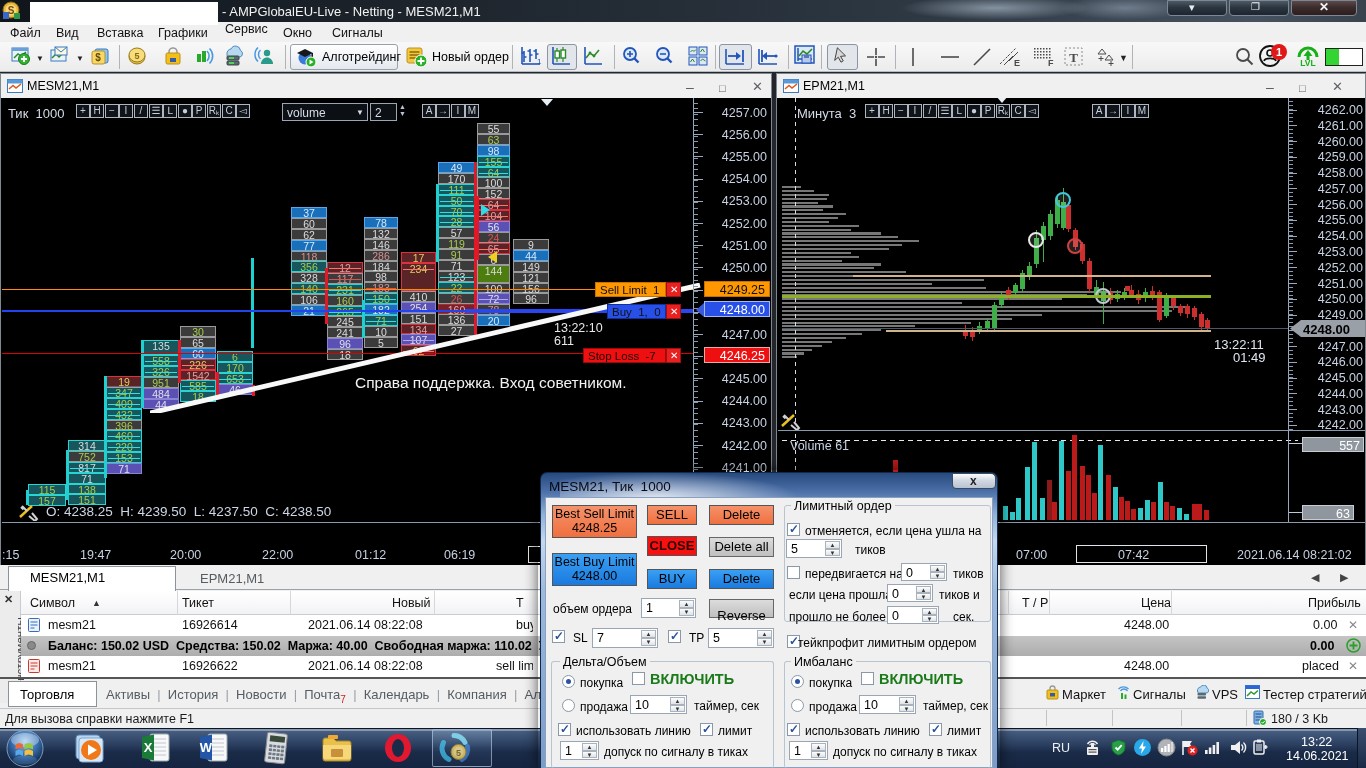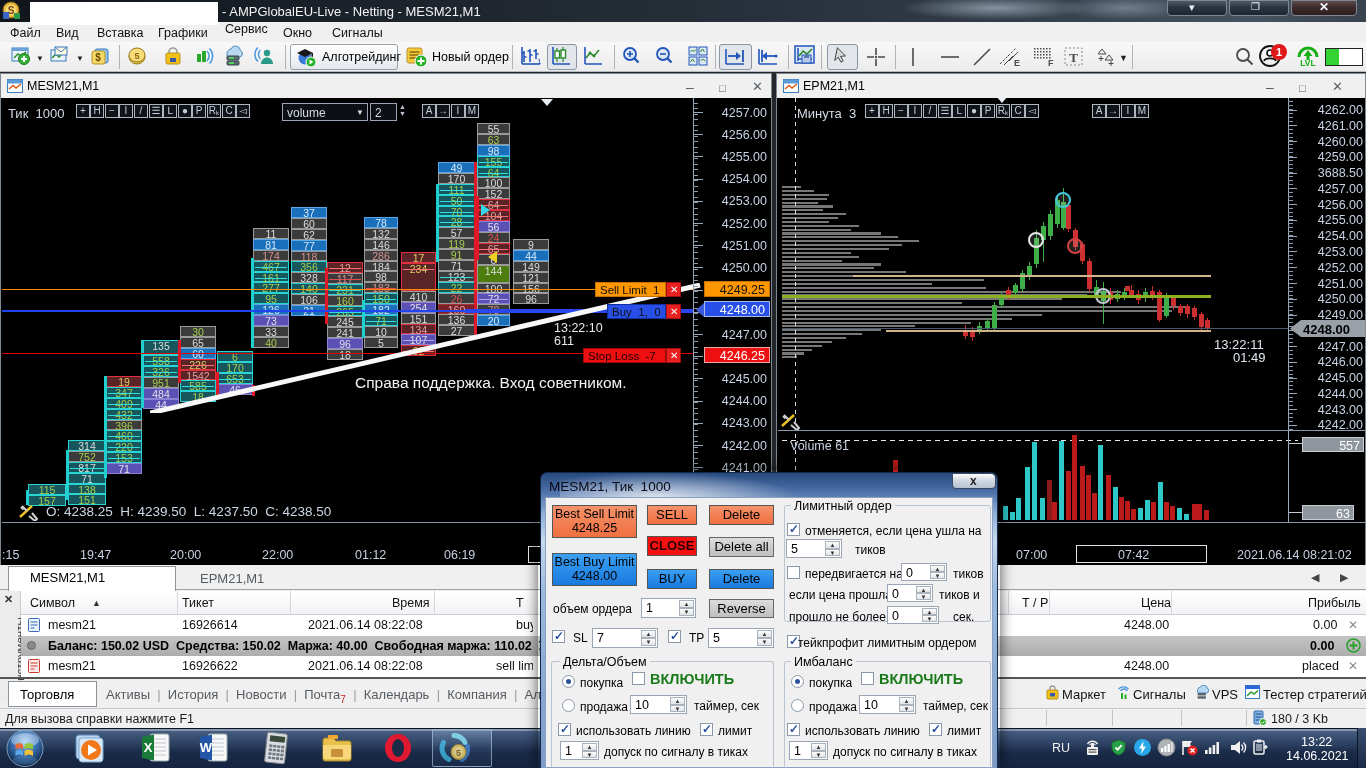--- a/index.html
+++ b/index.html
@@ -340,33 +340,20 @@
       <div class="cell" style="height:10.90px;background:#5a2326;border-color:#e03040;color:#d8d060">226<div class="strike" style="background:#ff7070"></div></div>
       <div class="cell" style="height:10.90px;background:#5a2326;border-color:#e03040;color:#e0a0a0">1542</div>
       <div class="cell" style="height:10.90px;background:#17565c;border-color:#28d4d4;color:#a8cc50">585<div class="strike" style="background:#30e0e0"></div></div>
       <div class="cell" style="height:10.90px;background:#17565c;border-color:#28d4d4;color:#a8cc50">18</div>
     </div>
     <div class="ab" style="left:217px;top:351.0px;width:36px">
       <div class="cell" style="height:10.90px;background:#17565c;border-color:#28d4d4;color:#a8cc50">6</div>
       <div class="cell" style="height:10.90px;background:#17565c;border-color:#28d4d4;color:#a8cc50">170</div>
       <div class="cell" style="height:10.90px;background:#17565c;border-color:#28d4d4;color:#a8cc50">653<div class="strike" style="background:#30e0e0"></div></div>
       <div class="cell" style="height:10.90px;background:#5b50b4;border-color:#8a82d2;color:#e0e0e8">46</div>
-    </div>
-    <div class="ab" style="left:253px;top:228.0px;width:36px">
-      <div class="cell" style="height:10.90px;background:#3b3b3b;border-color:#9a9a9a;color:#dcdcdc">11</div>
-      <div class="cell" style="height:10.90px;background:#1a6fba;border-color:#5aa8e8;color:#d8e8f8">81</div>
-      <div class="cell" style="height:10.90px;background:#3b3b3b;border-color:#9a9a9a;color:#d89090">174</div>
-      <div class="cell" style="height:10.90px;background:#17565c;border-color:#28d4d4;color:#a8cc50">467<div class="strike" style="background:#30e0e0"></div></div>
-      <div class="cell" style="height:10.90px;background:#17565c;border-color:#28d4d4;color:#a8cc50">161<div class="strike" style="background:#30e0e0"></div></div>
-      <div class="cell" style="height:10.90px;background:#17565c;border-color:#28d4d4;color:#a8cc50">277</div>
-      <div class="cell" style="height:10.90px;background:#17565c;border-color:#28d4d4;color:#a8cc50">95</div>
-      <div class="cell" style="height:10.90px;background:#1a6fba;border-color:#5aa8e8;color:#d8e8f8">126<div class="strike" style="background:#60c8ff"></div></div>
-      <div class="cell" style="height:10.90px;background:#5b50b4;border-color:#8a82d2;color:#e0e0e8">73</div>
-      <div class="cell" style="height:10.90px;background:#3b3b3b;border-color:#9a9a9a;color:#dcdcdc">33</div>
-      <div class="cell" style="height:10.90px;background:#3b3b3b;border-color:#9a9a9a;color:#a8cc50">40</div>
     </div>
     <div class="ab" style="left:291px;top:207.0px;width:36px">
       <div class="cell" style="height:10.90px;background:#1a6fba;border-color:#5aa8e8;color:#d8e8f8">37</div>
       <div class="cell" style="height:10.90px;background:#3b3b3b;border-color:#9a9a9a;color:#dcdcdc">60</div>
       <div class="cell" style="height:10.90px;background:#3b3b3b;border-color:#9a9a9a;color:#dcdcdc">62</div>
       <div class="cell" style="height:10.90px;background:#1a6fba;border-color:#5aa8e8;color:#d8e8f8">77</div>
       <div class="cell" style="height:10.90px;background:#3b3b3b;border-color:#9a9a9a;color:#d89090">118</div>
       <div class="cell" style="height:10.90px;background:#17565c;border-color:#28d4d4;color:#a8cc50">356</div>
       <div class="cell" style="height:10.90px;background:#3b3b3b;border-color:#9a9a9a;color:#dcdcdc">328</div>
       <div class="cell" style="height:10.90px;background:#17565c;border-color:#28d4d4;color:#a8cc50">140<div class="strike" style="background:#30e0e0"></div></div>
@@ -742,21 +729,21 @@
     <div class="ab" style="left:1288px;top:98px;width:5px;height:332px;background:repeating-linear-gradient(180deg,transparent 0,transparent 2.95px,#8a98ac 2.95px,#8a98ac 3.95px)"></div>
     <div class="ab" style="left:1288px;top:109.5px;width:9px;height:1px;background:#9aa8bc"></div>
     <div class="pl" style="top:103.0px;right:3px">4262.00</div>
     <div class="ab" style="left:1288px;top:125.3px;width:9px;height:1px;background:#9aa8bc"></div>
     <div class="pl" style="top:118.8px;right:3px">4261.00</div>
     <div class="ab" style="left:1288px;top:141.0px;width:9px;height:1px;background:#9aa8bc"></div>
     <div class="pl" style="top:134.5px;right:3px">4260.00</div>
     <div class="ab" style="left:1288px;top:156.8px;width:9px;height:1px;background:#9aa8bc"></div>
     <div class="pl" style="top:150.3px;right:3px">4259.00</div>
     <div class="ab" style="left:1288px;top:172.6px;width:9px;height:1px;background:#9aa8bc"></div>
-    <div class="pl" style="top:166.1px;right:3px">3688.50</div>
+    <div class="pl" style="top:166.1px;right:3px">4258.00</div>
     <div class="ab" style="left:1288px;top:188.3px;width:9px;height:1px;background:#9aa8bc"></div>
     <div class="pl" style="top:181.8px;right:3px">4257.00</div>
     <div class="ab" style="left:1288px;top:204.1px;width:9px;height:1px;background:#9aa8bc"></div>
     <div class="pl" style="top:197.6px;right:3px">4256.00</div>
     <div class="ab" style="left:1288px;top:219.9px;width:9px;height:1px;background:#9aa8bc"></div>
     <div class="pl" style="top:213.4px;right:3px">4255.00</div>
     <div class="ab" style="left:1288px;top:235.7px;width:9px;height:1px;background:#9aa8bc"></div>
     <div class="pl" style="top:229.2px;right:3px">4254.00</div>
     <div class="ab" style="left:1288px;top:251.4px;width:9px;height:1px;background:#9aa8bc"></div>
     <div class="pl" style="top:244.9px;right:3px">4253.00</div>
@@ -842,21 +829,21 @@
 <div class="t" style="left:1311px;top:571px;color:#444;font-size:11px">◀</div>
 <div class="t" style="left:1340px;top:571px;color:#444;font-size:11px">▶</div>
 <div class="ab" style="left:0;top:591px;width:21px;height:112px;background:#ececec;border-right:1px solid #c8ccd0"></div>
 <div class="t" style="left:4px;top:593px;color:#333;font-size:11px;font-weight:bold">✕</div>
 <div class="t" style="left:14px;top:689px;color:#444;font-size:11.5px;transform:rotate(-90deg);transform-origin:0 0">Инструменты</div>
 <div class="ab" style="left:21px;top:591px;width:1345px;height:24px;background:linear-gradient(#ffffff,#f2f3f5);border-bottom:1px solid #c8ccd0"></div>
 <div class="ab" style="left:0;top:677px;width:1366px;height:2px;background:#555"></div>
 <div class="t" style="left:30px;top:596px;color:#111">Символ</div>
 <div class="t" style="left:92px;top:598px;color:#333;font-size:9px">▲</div>
 <div class="t" style="left:182px;top:596px;color:#111">Тикет</div>
-<div class="t" style="left:392px;top:596px;color:#111">Время</div>
+<div class="t" style="left:392px;top:596px;color:#111">Новый</div>
 <div class="t" style="left:516px;top:596px;color:#111">Т</div>
 <div class="t" style="left:1022px;top:596px;color:#111">Т / Р</div>
 <div class="t" style="left:1141px;top:596px;color:#111">Цена</div>
 <div class="t" style="left:1308px;top:596px;color:#111">Прибыль</div>
 <div class="ab" style="left:177px;top:591px;width:1px;height:86px;background:#d4d8dc"></div>
 <div class="ab" style="left:290px;top:591px;width:1px;height:86px;background:#d4d8dc"></div>
 <div class="ab" style="left:434px;top:591px;width:1px;height:86px;background:#d4d8dc"></div>
 <div class="ab" style="left:1008px;top:591px;width:1px;height:86px;background:#d4d8dc"></div>
 <div class="ab" style="left:1049px;top:591px;width:1px;height:86px;background:#d4d8dc"></div>
 <div class="ab" style="left:1171px;top:591px;width:1px;height:86px;background:#d4d8dc"></div>
@@ -1087,21 +1074,21 @@
 <div class="obtn" style="left:709px;top:537px;width:65px;height:20px;background:linear-gradient(#dcdcdc,#bfbfbf);border-color:#666;font-size:13px;padding-top:1px">Delete all</div>
 <div class="obtn" style="left:552px;top:553px;width:85px;height:33px;background:linear-gradient(#3aa0f4,#1a7ade);border-color:#555;font-size:12.5px;padding-top:1px">Best Buy Limit<br>4248.00</div>
 <div class="obtn" style="left:647px;top:569px;width:50px;height:20px;background:linear-gradient(#3aa0f4,#1a7ade);border-color:#555;font-size:13px;padding-top:1px">BUY</div>
 <div class="obtn" style="left:709px;top:569px;width:65px;height:20px;background:linear-gradient(#3aa0f4,#1a7ade);border-color:#555;font-size:13px;padding-top:1px">Delete</div>
 <div class="dlbl" style="left:553px;top:602px;">объем ордера</div>
 <div class="spin" style="left:641px;top:598px;width:55px;height:20px">
     <div class="v">1</div>
     <div class="ub">▲</div>
     <div class="db">▼</div>
   </div>
-<div class="obtn" style="left:709px;top:599px;width:65px;height:19px;background:linear-gradient(#dcdcdc,#bfbfbf);border-color:#666;font-size:13px;padding-top:1px">Reverse</div>
+<div class="obtn" style="left:709px;top:599px;width:65px;height:19px;background:linear-gradient(#dcdcdc,#bfbfbf);border-color:#666;font-size:13px;padding-top:8px">Reverse</div>
 <div class="chk c" style="left:552px;top:630px"></div>
 <div class="dlbl" style="left:573px;top:631px;">SL</div>
 <div class="spin" style="left:592px;top:628px;width:66px;height:20px">
     <div class="v">7</div>
     <div class="ub">▲</div>
     <div class="db">▼</div>
   </div>
 <div class="chk c" style="left:668px;top:630px"></div>
 <div class="dlbl" style="left:689px;top:631px;">TP</div>
 <div class="spin" style="left:708px;top:628px;width:66px;height:20px">

